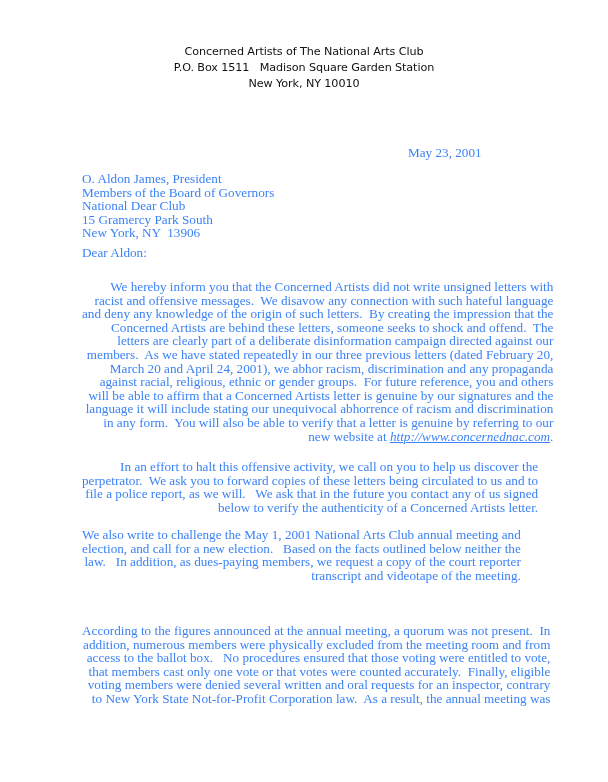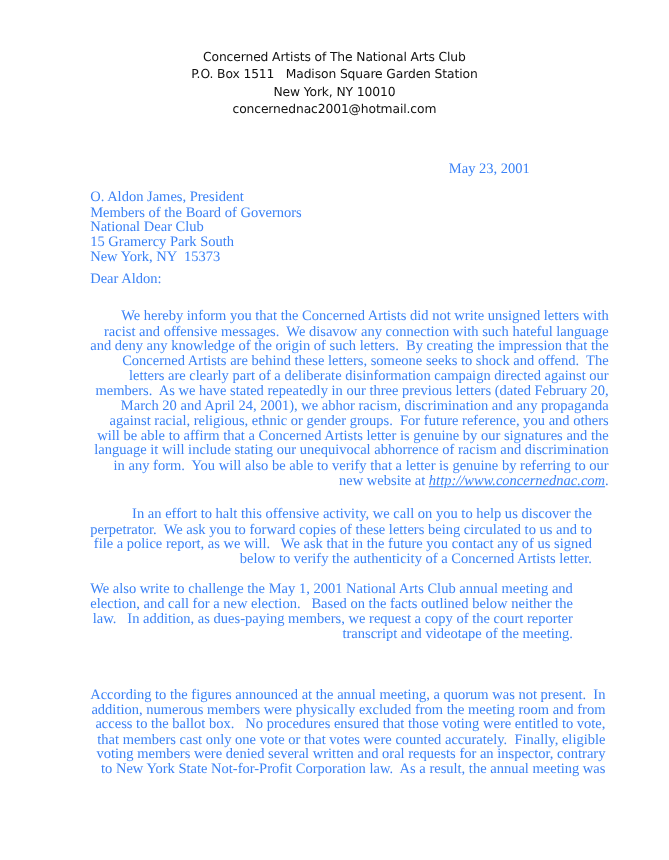--- a/index.html
+++ b/index.html
@@ -22,31 +22,30 @@
 </style>
 </head>
 <body>
 
 <div class="page">
 
   <div class="letterhead">
     <div>Concerned Artists of The National Arts Club</div>
     <div>P.O. Box 1511   Madison Square Garden Station</div>
     <div>New York, NY 10010</div>
-    <div>concernednac2001@hotmail.com</div>
   </div>
 
   <div class="serif date">May 23, 2001</div>
 
   <div class="serif addr">
     <span class="line">O. Aldon James, President</span>
     <span class="line">Members of the Board of Governors</span>
     <span class="line">National Dear Club</span>
     <span class="line">15 Gramercy Park South</span>
-    <span class="line">New York, NY  15373</span>
+    <span class="line">New York, NY  13906</span>
   </div>
 
   <div class="serif salute">Dear Aldon:</div>
 
   <div class="serif para p1">
     <span class="line">We hereby inform you that the Concerned Artists did not write unsigned letters with</span>
     <span class="line">racist and offensive messages.  We disavow any connection with such hateful language</span>
     <span class="line">and deny any knowledge of the origin of such letters.  By creating the impression that the</span>
     <span class="line">Concerned Artists are behind these letters, someone seeks to shock and offend.  The</span>
     <span class="line">letters are clearly part of a deliberate disinformation campaign directed against our</span>

